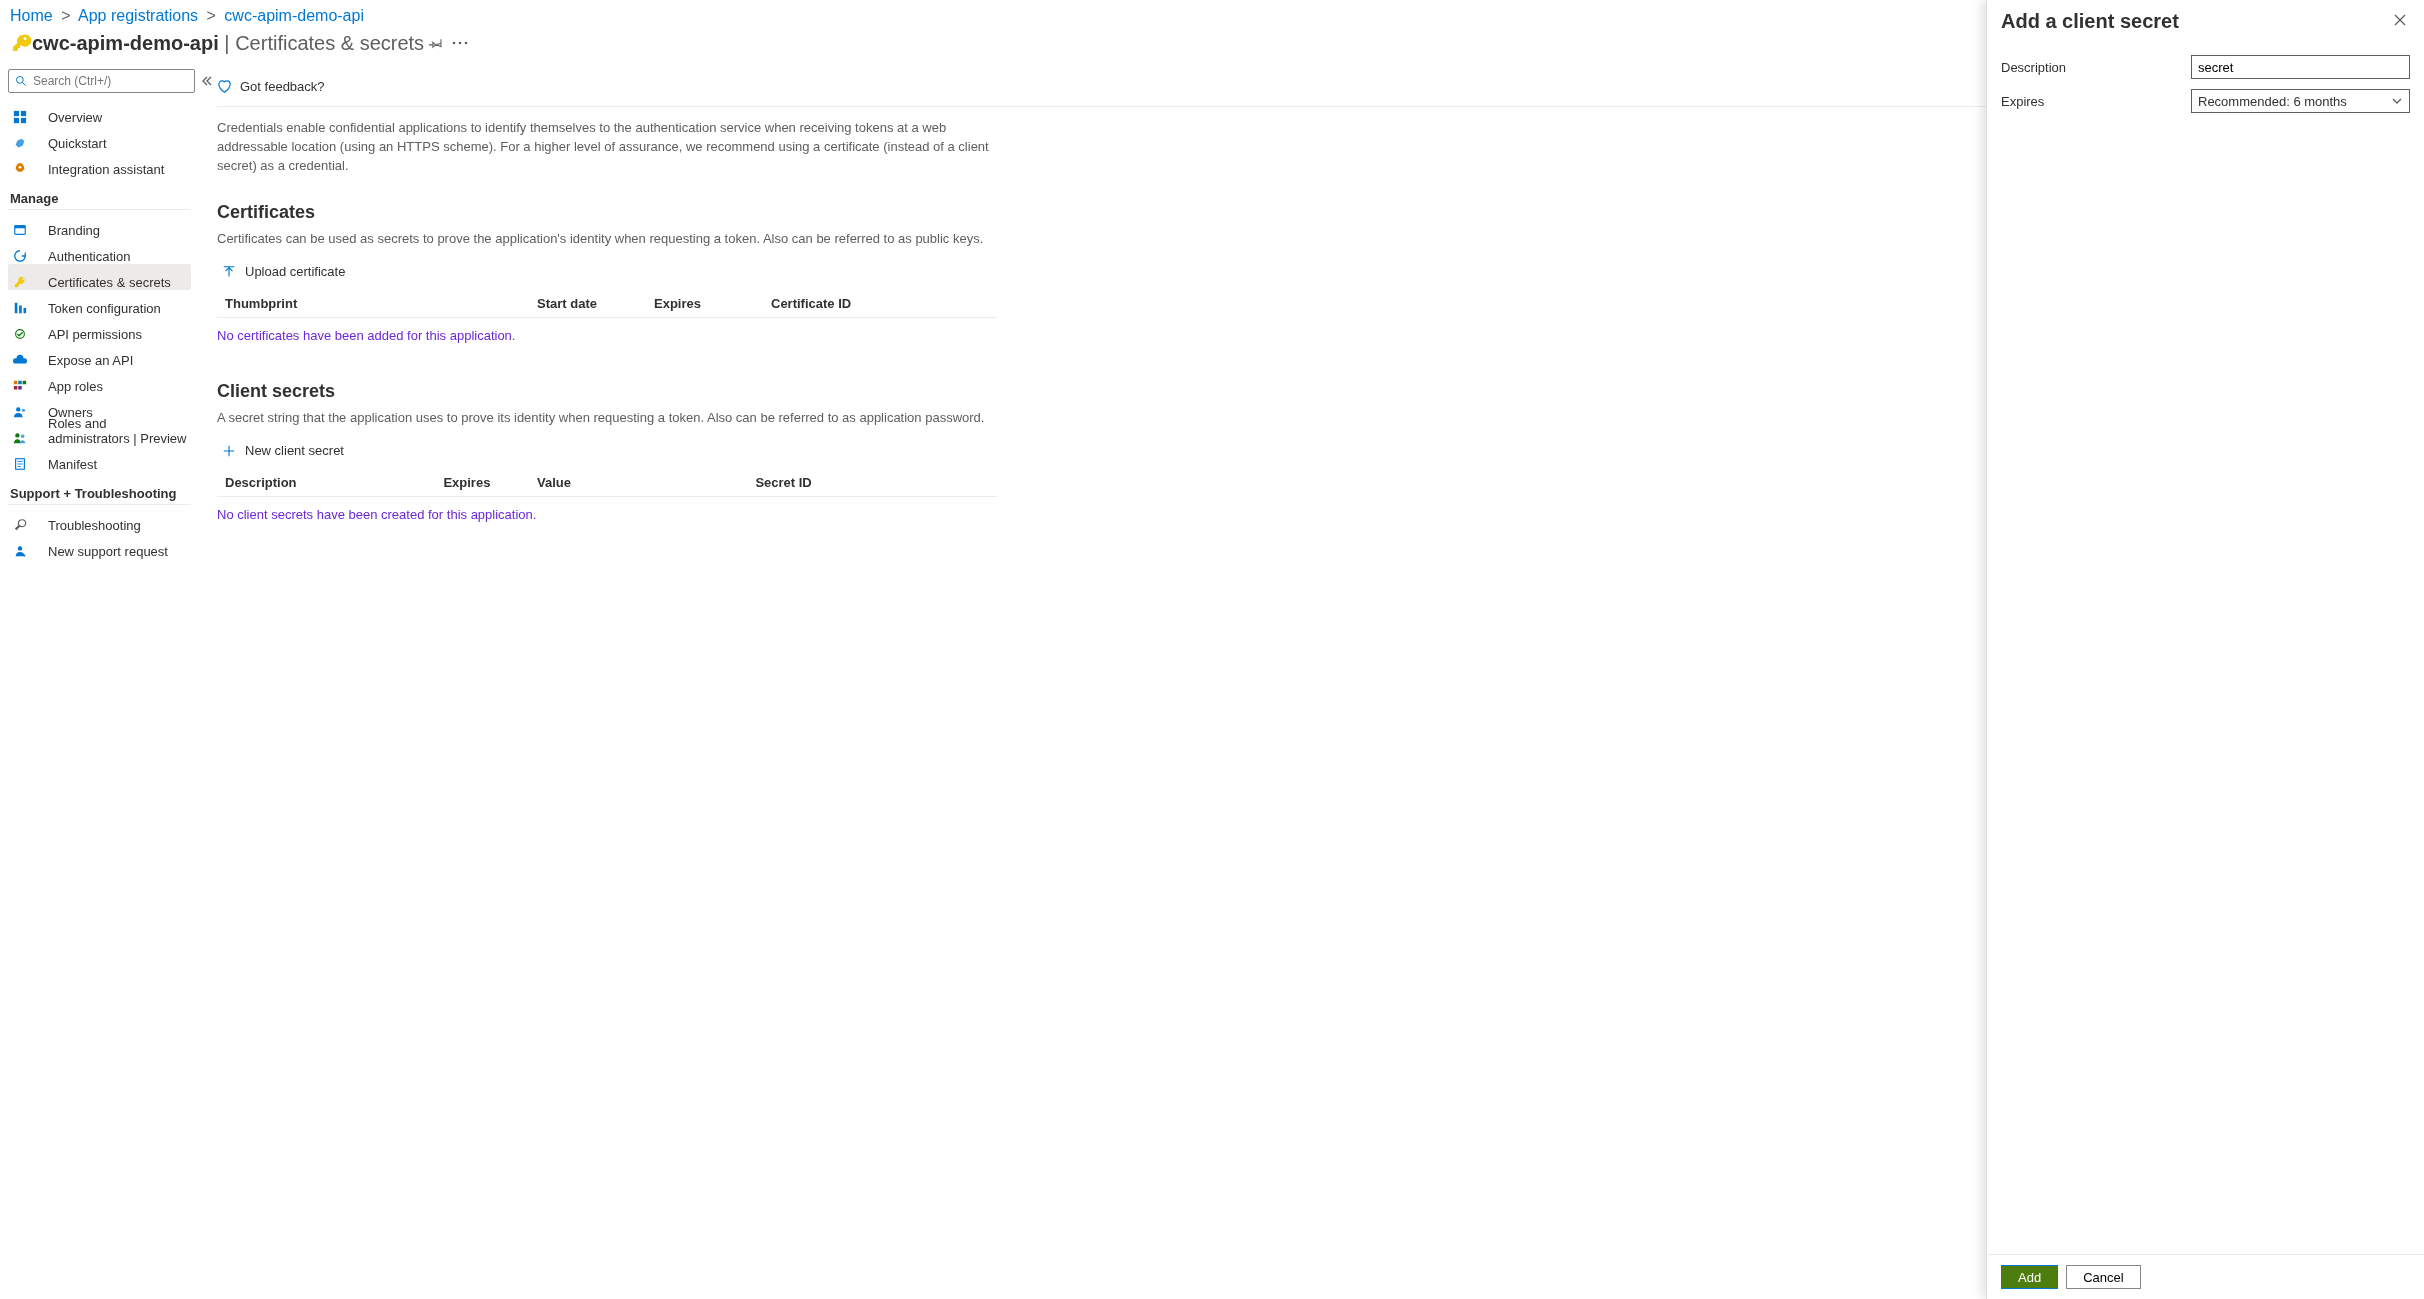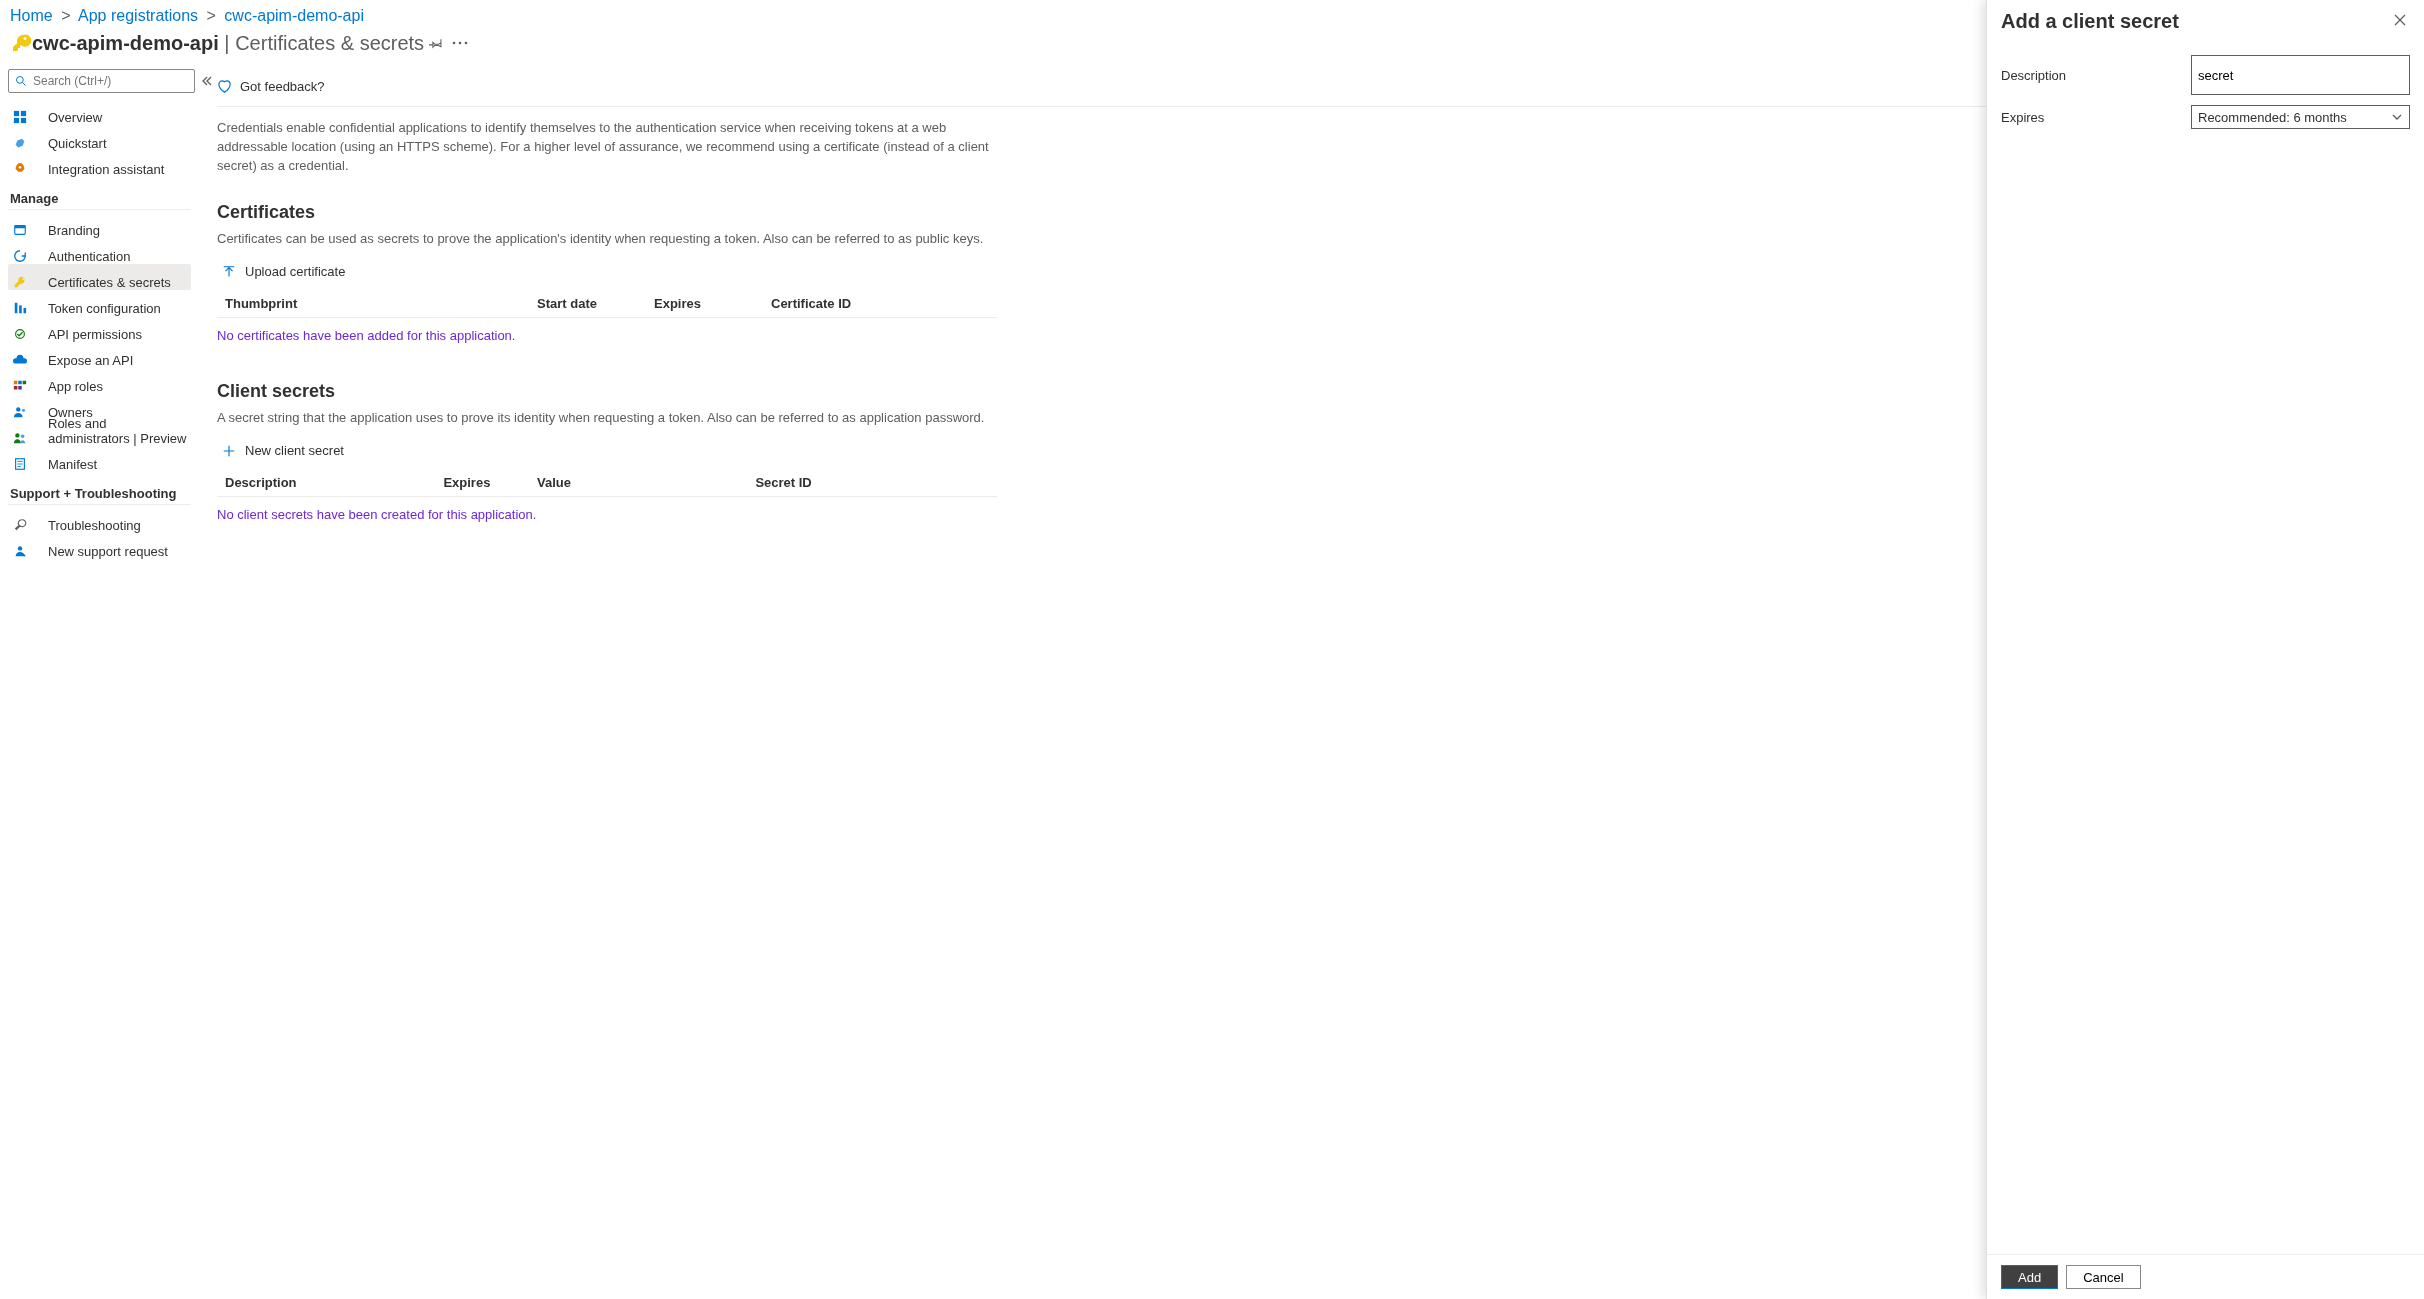--- a/index.html
+++ b/index.html
@@ -50,25 +50,25 @@
   .empty { color:#6d28d9; font-size:13px; padding:10px 0 24px; }
 
   
   .panel { position:fixed; top:0; right:0; bottom:0; width:438px; background:#fff; box-shadow:-4px 0 10px rgba(0,0,0,0.12); display:flex; flex-direction:column; border-left:1px solid #e1dfdd; }
   .panel-header { display:flex; align-items:flex-start; justify-content:space-between; padding:10px 14px 8px 14px; }
   .panel-title { font-size:20px; font-weight:600; }
   .panel-close { width:20px; height:20px; display:flex; align-items:center; justify-content:center; cursor:pointer; color:#605e5c; font-size:16px; }
   .panel-body { padding:4px 14px; flex:1; }
   .form-row { display:flex; align-items:center; margin:10px 0; gap:10px; }
   .form-label { width:180px; font-size:13px; color:#323130; flex-shrink:0; }
-  .form-row input[type=text] { flex:1; height:40px; border:1px solid #605e5c; padding:0 6px; font-size:13px; outline:none; }
+  .form-row input[type=text] { flex:1; height:24px; border:1px solid #605e5c; padding:0 6px; font-size:13px; outline:none; }
   .form-row .select { flex:1; height:24px; border:1px solid #605e5c; padding:0 6px; font-size:13px; display:flex; align-items:center; justify-content:space-between; cursor:pointer; background:#fff; }
   .panel-footer { padding:10px 14px; display:flex; gap:8px; border-top:1px solid #edebe9; }
   .btn { height:24px; padding:0 16px; font-size:13px; border:1px solid #8a8886; background:#fff; cursor:pointer; display:inline-flex; align-items:center; justify-content:center; min-width:56px; }
-  .btn.primary { background:#404040; border-color:#0078d4; color:#fff; }
+  .btn.primary { background:#4d7c0f; border-color:#0078d4; color:#fff; }
 
   svg { display:block; }
 </style>
 </head>
 <body>
 
 <div class="app">
 
   <div class="breadcrumb">
     <a href="#">Home</a>

